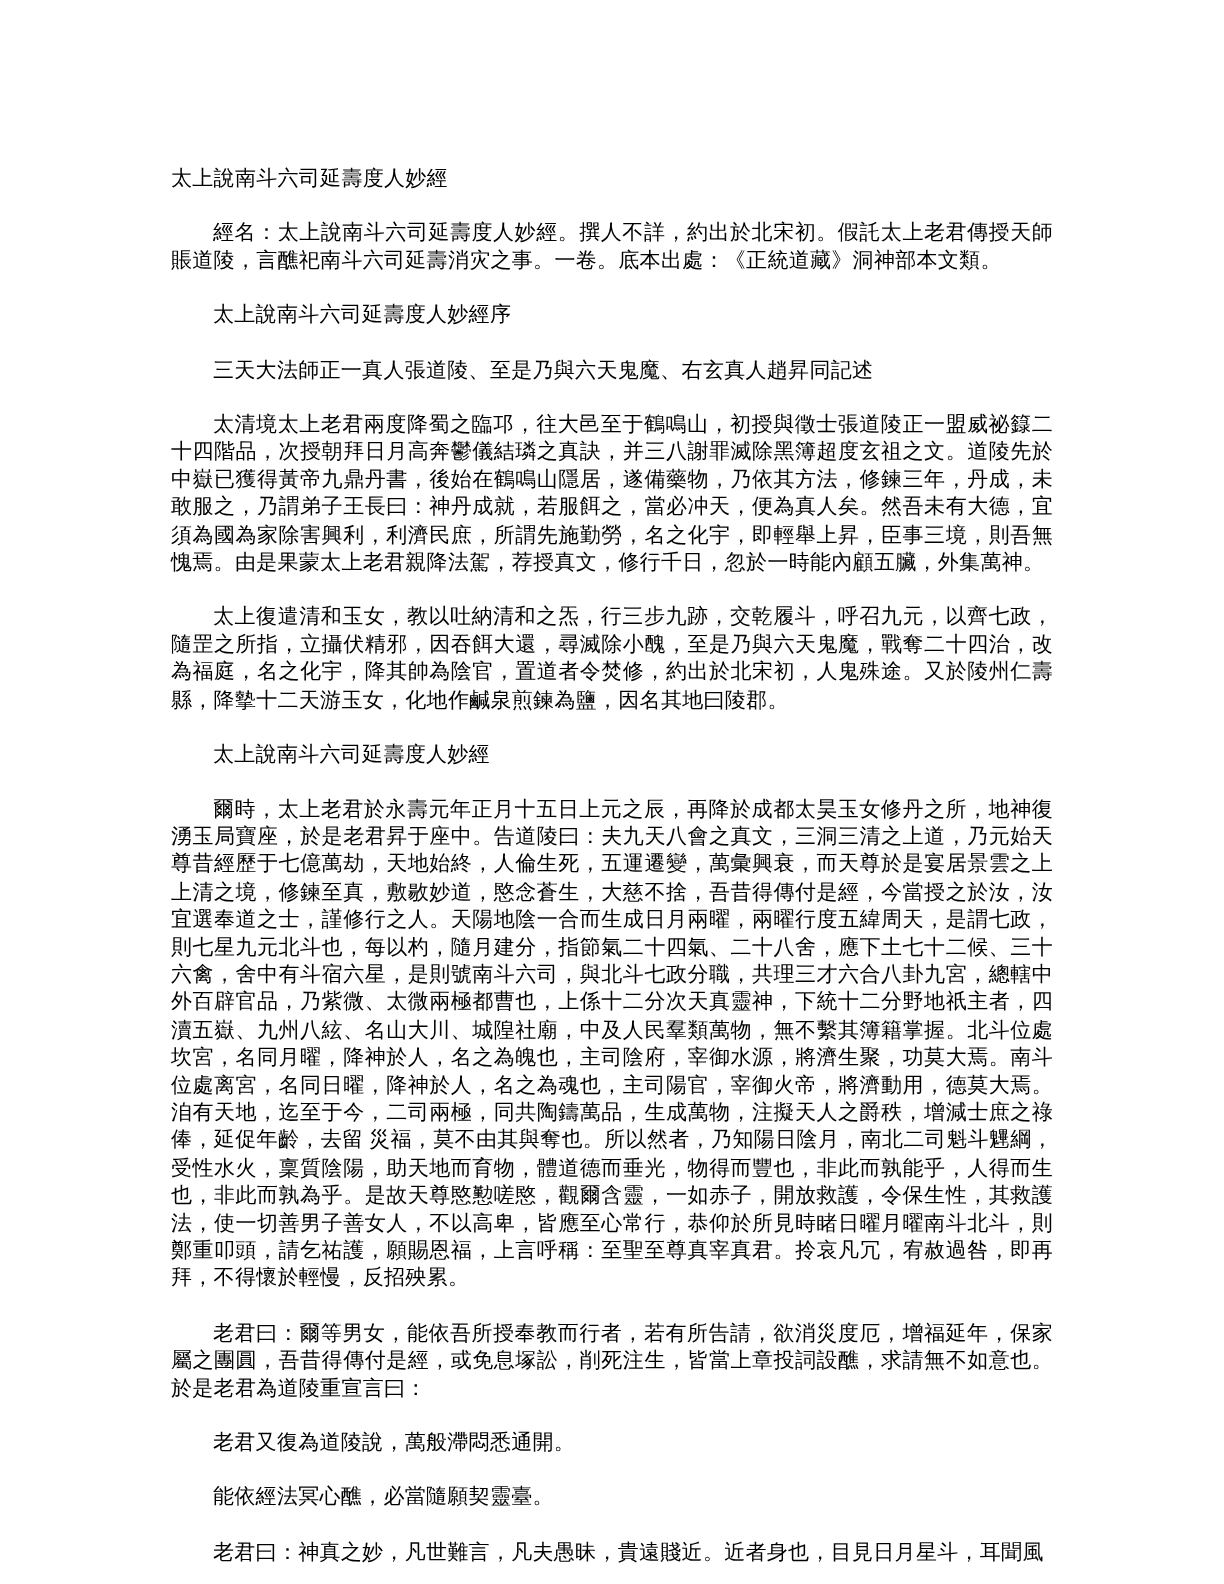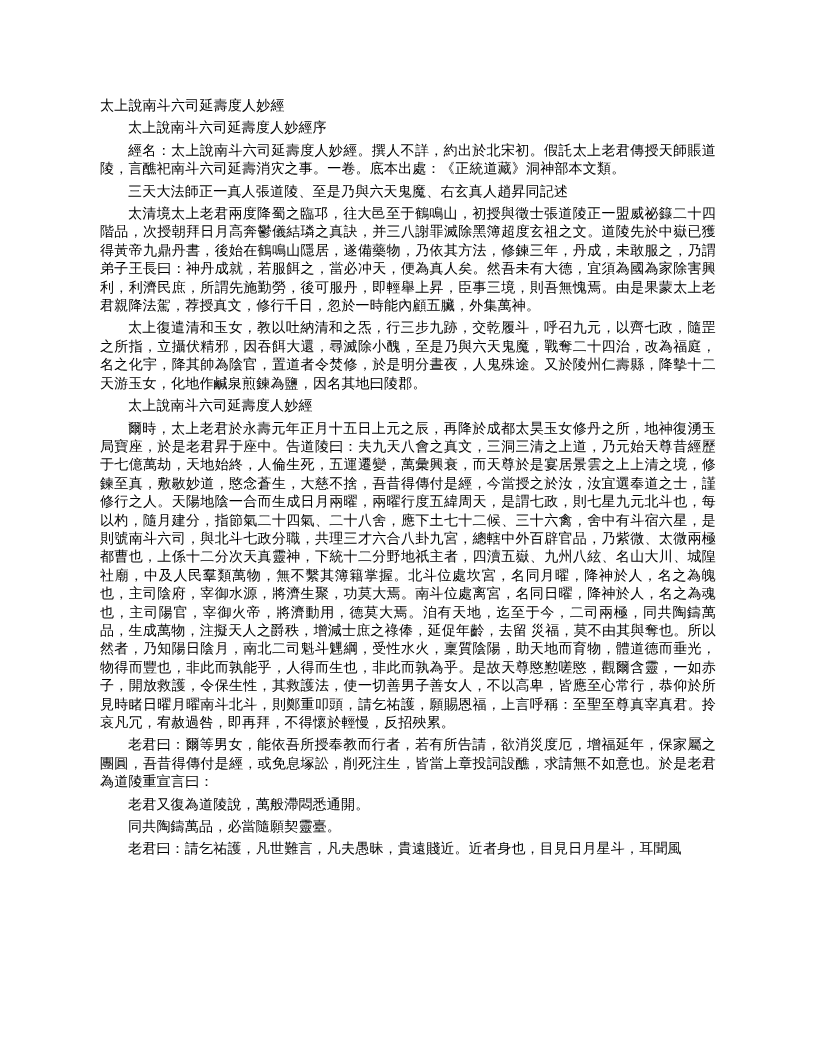--- a/index.html
+++ b/index.html
@@ -21,41 +21,41 @@
     top: 93px;
     width: 624px;
     color: #000000;
     font-size: 14px;
     line-height: 18.4px;
     text-align: justify;
     text-justify: inter-ideograph;
     letter-spacing: 0.2px;
   }
   .doc-body p {
-    margin: 4px;
+    margin: 18px;
     padding: 0;
   }
   .doc-body p.indent {
     text-indent: 2em;
   }
   .doc-body p.noindent {
     text-indent: 0;
   }
 </style>
 </head>
 <body>
 
 <div class="page">
   <div class="doc-body">
       <p class="noindent">太上說南斗六司延壽度人妙經</p>
+      <p class="indent">經名：太上說南斗六司延壽度人妙經。撰人不詳，約出於北宋初。假託太上老君傳授天師賬道陵，言醮祀南斗六司延壽消灾之事。一卷。底本出處：《正統道藏》洞神部本文類。</p>
       <p class="indent">太上說南斗六司延壽度人妙經序</p>
-      <p class="indent">經名：太上說南斗六司延壽度人妙經。撰人不詳，約出於北宋初。假託太上老君傳授天師賬道陵，言醮祀南斗六司延壽消灾之事。一卷。底本出處：《正統道藏》洞神部本文類。</p>
       <p class="indent">三天大法師正一真人張道陵、至是乃與六天鬼魔、右玄真人趙昇同記述</p>
-      <p class="indent">太清境太上老君兩度降蜀之臨邛，往大邑至于鶴鳴山，初授與徵士張道陵正一盟威祕籙二十四階品，次授朝拜日月高奔鬱儀結璘之真訣，并三八謝罪滅除黑簿超度玄祖之文。道陵先於中嶽已獲得黃帝九鼎丹書，後始在鶴鳴山隱居，遂備藥物，乃依其方法，修鍊三年，丹成，未敢服之，乃謂弟子王長曰：神丹成就，若服餌之，當必冲天，便為真人矣。然吾未有大德，宜須為國為家除害興利，利濟民庶，所謂先施勤勞，後可服丹，即輕舉上昇，臣事三境，則吾無愧焉。由是果蒙太上老君親降法駕，荐授真文，修行千日，忽於一時能內顧五臟，外集萬神。</p>
-      <p class="indent">太上復遣清和玉女，教以吐納清和之炁，行三步九跡，交乾履斗，呼召九元，以齊七政，隨罡之所指，立攝伏精邪，因吞餌大還，尋滅除小醜，至是乃與六天鬼魔，戰奪二十四治，改為福庭，名之化宇，降其帥為陰官，置道者令焚修，於是明分晝夜，人鬼殊途。又於陵州仁壽縣，降摰十二天游玉女，化地作鹹泉煎鍊為鹽，因名其地曰陵郡。</p>
+      <p class="indent">太清境太上老君兩度降蜀之臨邛，往大邑至于鶴鳴山，初授與徵士張道陵正一盟威祕籙二十四階品，次授朝拜日月高奔鬱儀結璘之真訣，并三八謝罪滅除黑簿超度玄祖之文。道陵先於中嶽已獲得黃帝九鼎丹書，後始在鶴鳴山隱居，遂備藥物，乃依其方法，修鍊三年，丹成，未敢服之，乃謂弟子王長曰：神丹成就，若服餌之，當必冲天，便為真人矣。然吾未有大德，宜須為國為家除害興利，利濟民庶，所謂先施勤勞，名之化宇，即輕舉上昇，臣事三境，則吾無愧焉。由是果蒙太上老君親降法駕，荐授真文，修行千日，忽於一時能內顧五臟，外集萬神。</p>
+      <p class="indent">太上復遣清和玉女，教以吐納清和之炁，行三步九跡，交乾履斗，呼召九元，以齊七政，隨罡之所指，立攝伏精邪，因吞餌大還，尋滅除小醜，至是乃與六天鬼魔，戰奪二十四治，改為福庭，名之化宇，降其帥為陰官，置道者令焚修，約出於北宋初，人鬼殊途。又於陵州仁壽縣，降摰十二天游玉女，化地作鹹泉煎鍊為鹽，因名其地曰陵郡。</p>
       <p class="indent">太上說南斗六司延壽度人妙經</p>
       <p class="indent">爾時，太上老君於永壽元年正月十五日上元之辰，再降於成都太昊玉女修丹之所，地神復湧玉局寶座，於是老君昇于座中。告道陵曰：夫九天八會之真文，三洞三清之上道，乃元始天尊昔經歷于七億萬劫，天地始終，人倫生死，五運遷變，萬彙興衰，而天尊於是宴居景雲之上上清之境，修鍊至真，敷敭妙道，愍念蒼生，大慈不捨，吾昔得傳付是經，今當授之於汝，汝宜選奉道之士，謹修行之人。天陽地陰一合而生成日月兩曜，兩曜行度五緯周天，是謂七政，則七星九元北斗也，每以杓，隨月建分，指節氣二十四氣、二十八舍，應下土七十二候、三十六禽，舍中有斗宿六星，是則號南斗六司，與北斗七政分職，共理三才六合八卦九宮，總轄中外百辟官品，乃紫微、太微兩極都曹也，上係十二分次天真靈神，下統十二分野地祇主者，四瀆五嶽、九州八絃、名山大川、城隍社廟，中及人民羣類萬物，無不繫其簿籍掌握。北斗位處坎宮，名同月曜，降神於人，名之為魄也，主司陰府，宰御水源，將濟生聚，功莫大焉。南斗位處离宮，名同日曜，降神於人，名之為魂也，主司陽官，宰御火帝，將濟動用，德莫大焉。洎有天地，迄至于今，二司兩極，同共陶鑄萬品，生成萬物，注擬天人之爵秩，增減士庶之祿俸，延促年齡，去留 災福，莫不由其與奪也。所以然者，乃知陽日陰月，南北二司魁斗魓綱，受性水火，稟質陰陽，助天地而育物，體道德而垂光，物得而豐也，非此而孰能乎，人得而生也，非此而孰為乎。是故天尊愍懃嗟愍，觀爾含靈，一如赤子，開放救護，令保生性，其救護法，使一切善男子善女人，不以高卑，皆應至心常行，恭仰於所見時睹日曜月曜南斗北斗，則鄭重叩頭，請乞祐護，願賜恩福，上言呼稱：至聖至尊真宰真君。拎哀凡冗，宥赦過咎，即再拜，不得懷於輕慢，反招殃累。</p>
       <p class="indent">老君曰：爾等男女，能依吾所授奉教而行者，若有所告請，欲消災度厄，增福延年，保家屬之團圓，吾昔得傳付是經，或免息塚訟，削死注生，皆當上章投詞設醮，求請無不如意也。於是老君為道陵重宣言曰：</p>
       <p class="indent">老君又復為道陵說，萬般滯悶悉通開。</p>
-      <p class="indent">同共陶鑄萬品，必當隨願契靈臺。</p>
-      <p class="indent">老君曰：請乞祐護，凡世難言，凡夫愚昧，貴遠賤近。近者身也，目見日月星斗，耳聞風</p>
+      <p class="indent">能依經法冥心醮，必當隨願契靈臺。</p>
+      <p class="indent">老君曰：神真之妙，凡世難言，凡夫愚昧，貴遠賤近。近者身也，目見日月星斗，耳聞風</p>
     </div>
 </div>
 
 </body></html>

